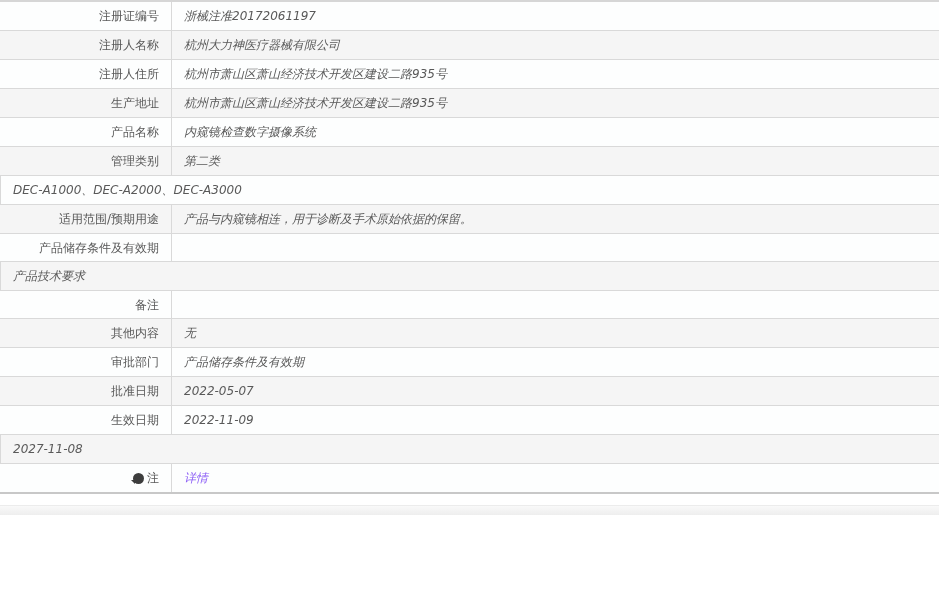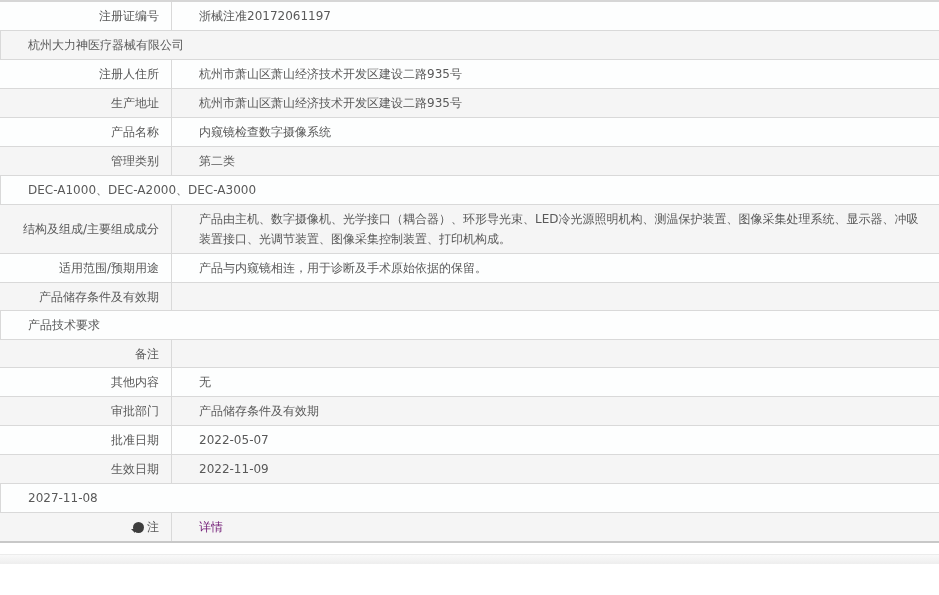--- a/index.html
+++ b/index.html
@@ -32,26 +32,27 @@
     justify-content: flex-end;
     text-align: right;
     padding: 3px 12px 3px 4px;
     line-height: 20px;
   }
   .value-cell {
     flex: 1 1 auto;
     display: flex;
     align-items: center;
     border-left: 1px solid #d9d9d9;
-    padding: 4px 10px 4px 27px;
+    padding: 4px 10px 4px 12px;
     line-height: 20px;
+    font-style: italic;
   }
   .value-cell .val { word-break: break-all; }
   a.link {
-    color: #701a75;
+    color: #8b5cf6;
     text-decoration: none;
     cursor: pointer;
   }
   .note-icon {
     position: relative;
     display: inline-block;
     width: 11px; height: 11px;
     background: #3d3d3d;
     border-radius: 50%;
     margin-right: 3px;
@@ -82,20 +83,24 @@
     <div class="label-cell">
 
       <span class="lbl">注册证编号</span>
     </div>
     <div class="value-cell">
       <span class="val">浙械注准20172061197</span>
 
     </div>
   </div>
     <div class="row">
+    <div class="label-cell">
+
+      <span class="lbl">注册人名称</span>
+    </div>
     <div class="value-cell">
       <span class="val">杭州大力神医疗器械有限公司</span>
 
     </div>
   </div>
     <div class="row">
     <div class="label-cell">
 
       <span class="lbl">注册人住所</span>
     </div>
@@ -130,30 +135,20 @@
       <span class="lbl">管理类别</span>
     </div>
     <div class="value-cell">
       <span class="val">第二类</span>
 
     </div>
   </div>
     <div class="row">
     <div class="value-cell">
       <span class="val">DEC-A1000、DEC-A2000、DEC-A3000</span>
-
-    </div>
-  </div>
-    <div class="row">
-    <div class="label-cell">
-
-      <span class="lbl">结构及组成/主要组成成分</span>
-    </div>
-    <div class="value-cell">
-      <span class="val">产品由主机、数字摄像机、光学接口（耦合器）、环形导光束、LED冷光源照明机构、测温保护装置、图像采集处理系统、显示器、冲吸装置接口、光调节装置、图像采集控制装置、打印机构成。</span>
 
     </div>
   </div>
     <div class="row">
     <div class="label-cell">
 
       <span class="lbl">适用范围/预期用途</span>
     </div>
     <div class="value-cell">
       <span class="val">产品与内窥镜相连，用于诊断及手术原始依据的保留。</span>

